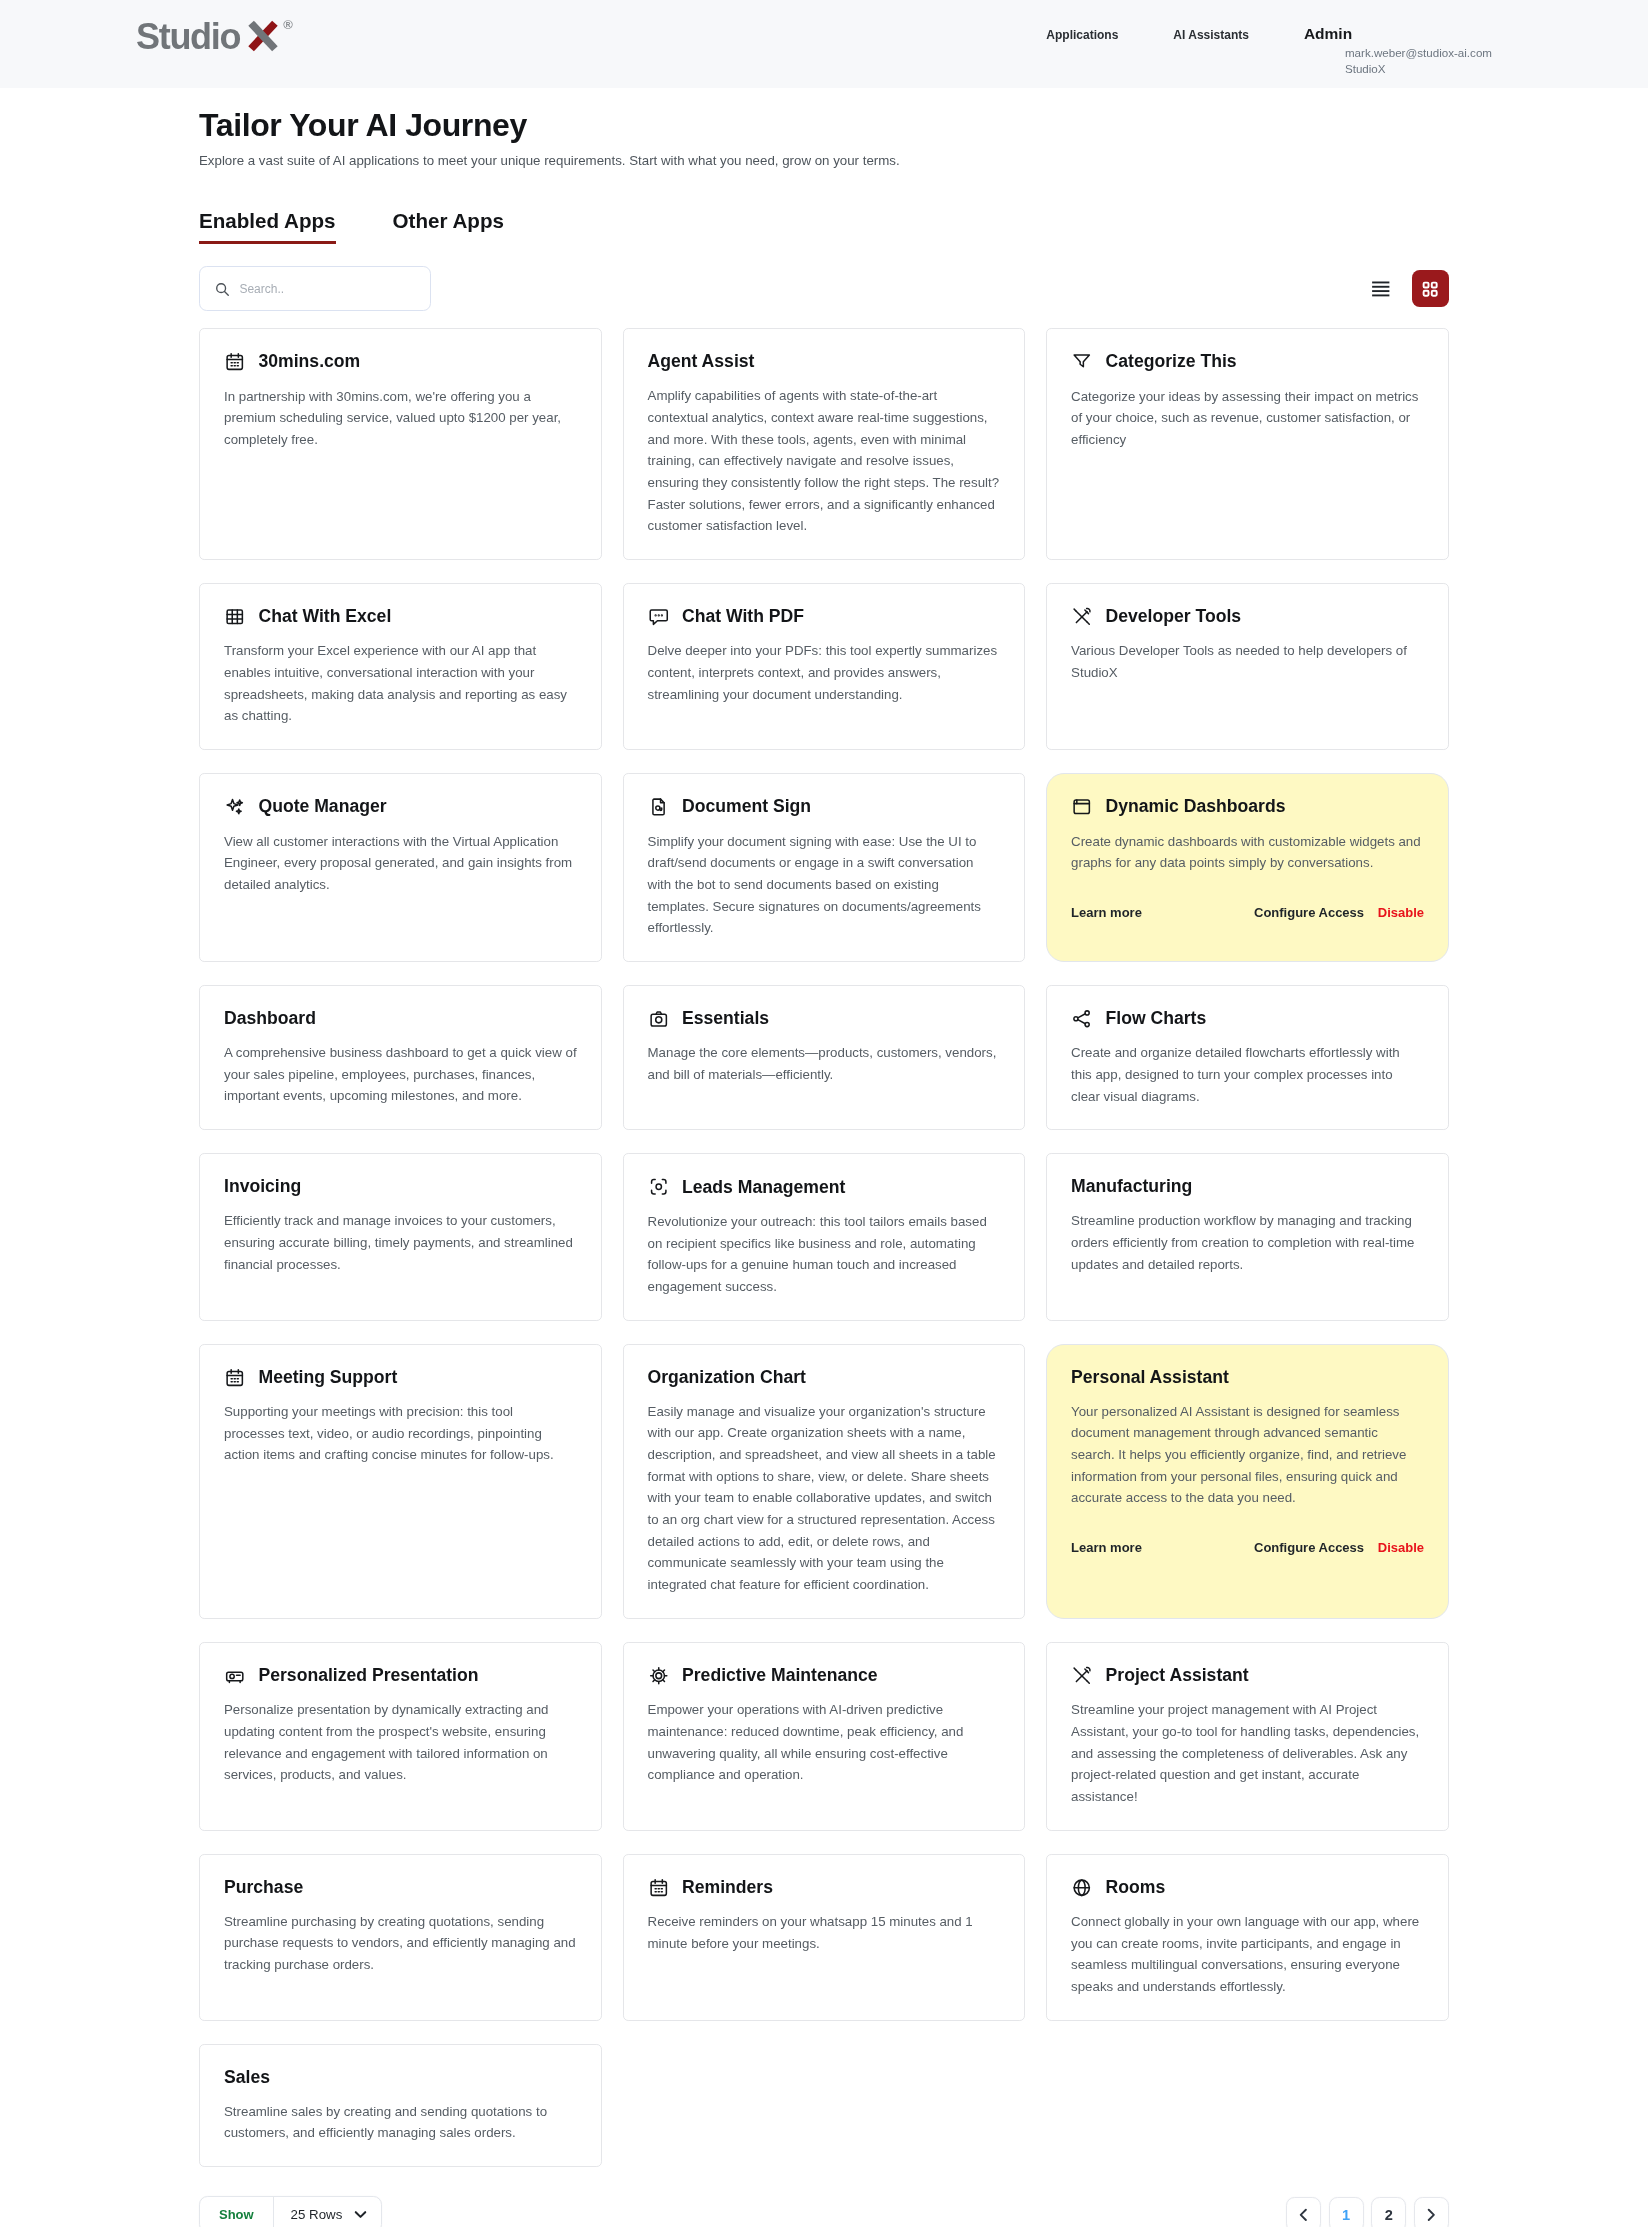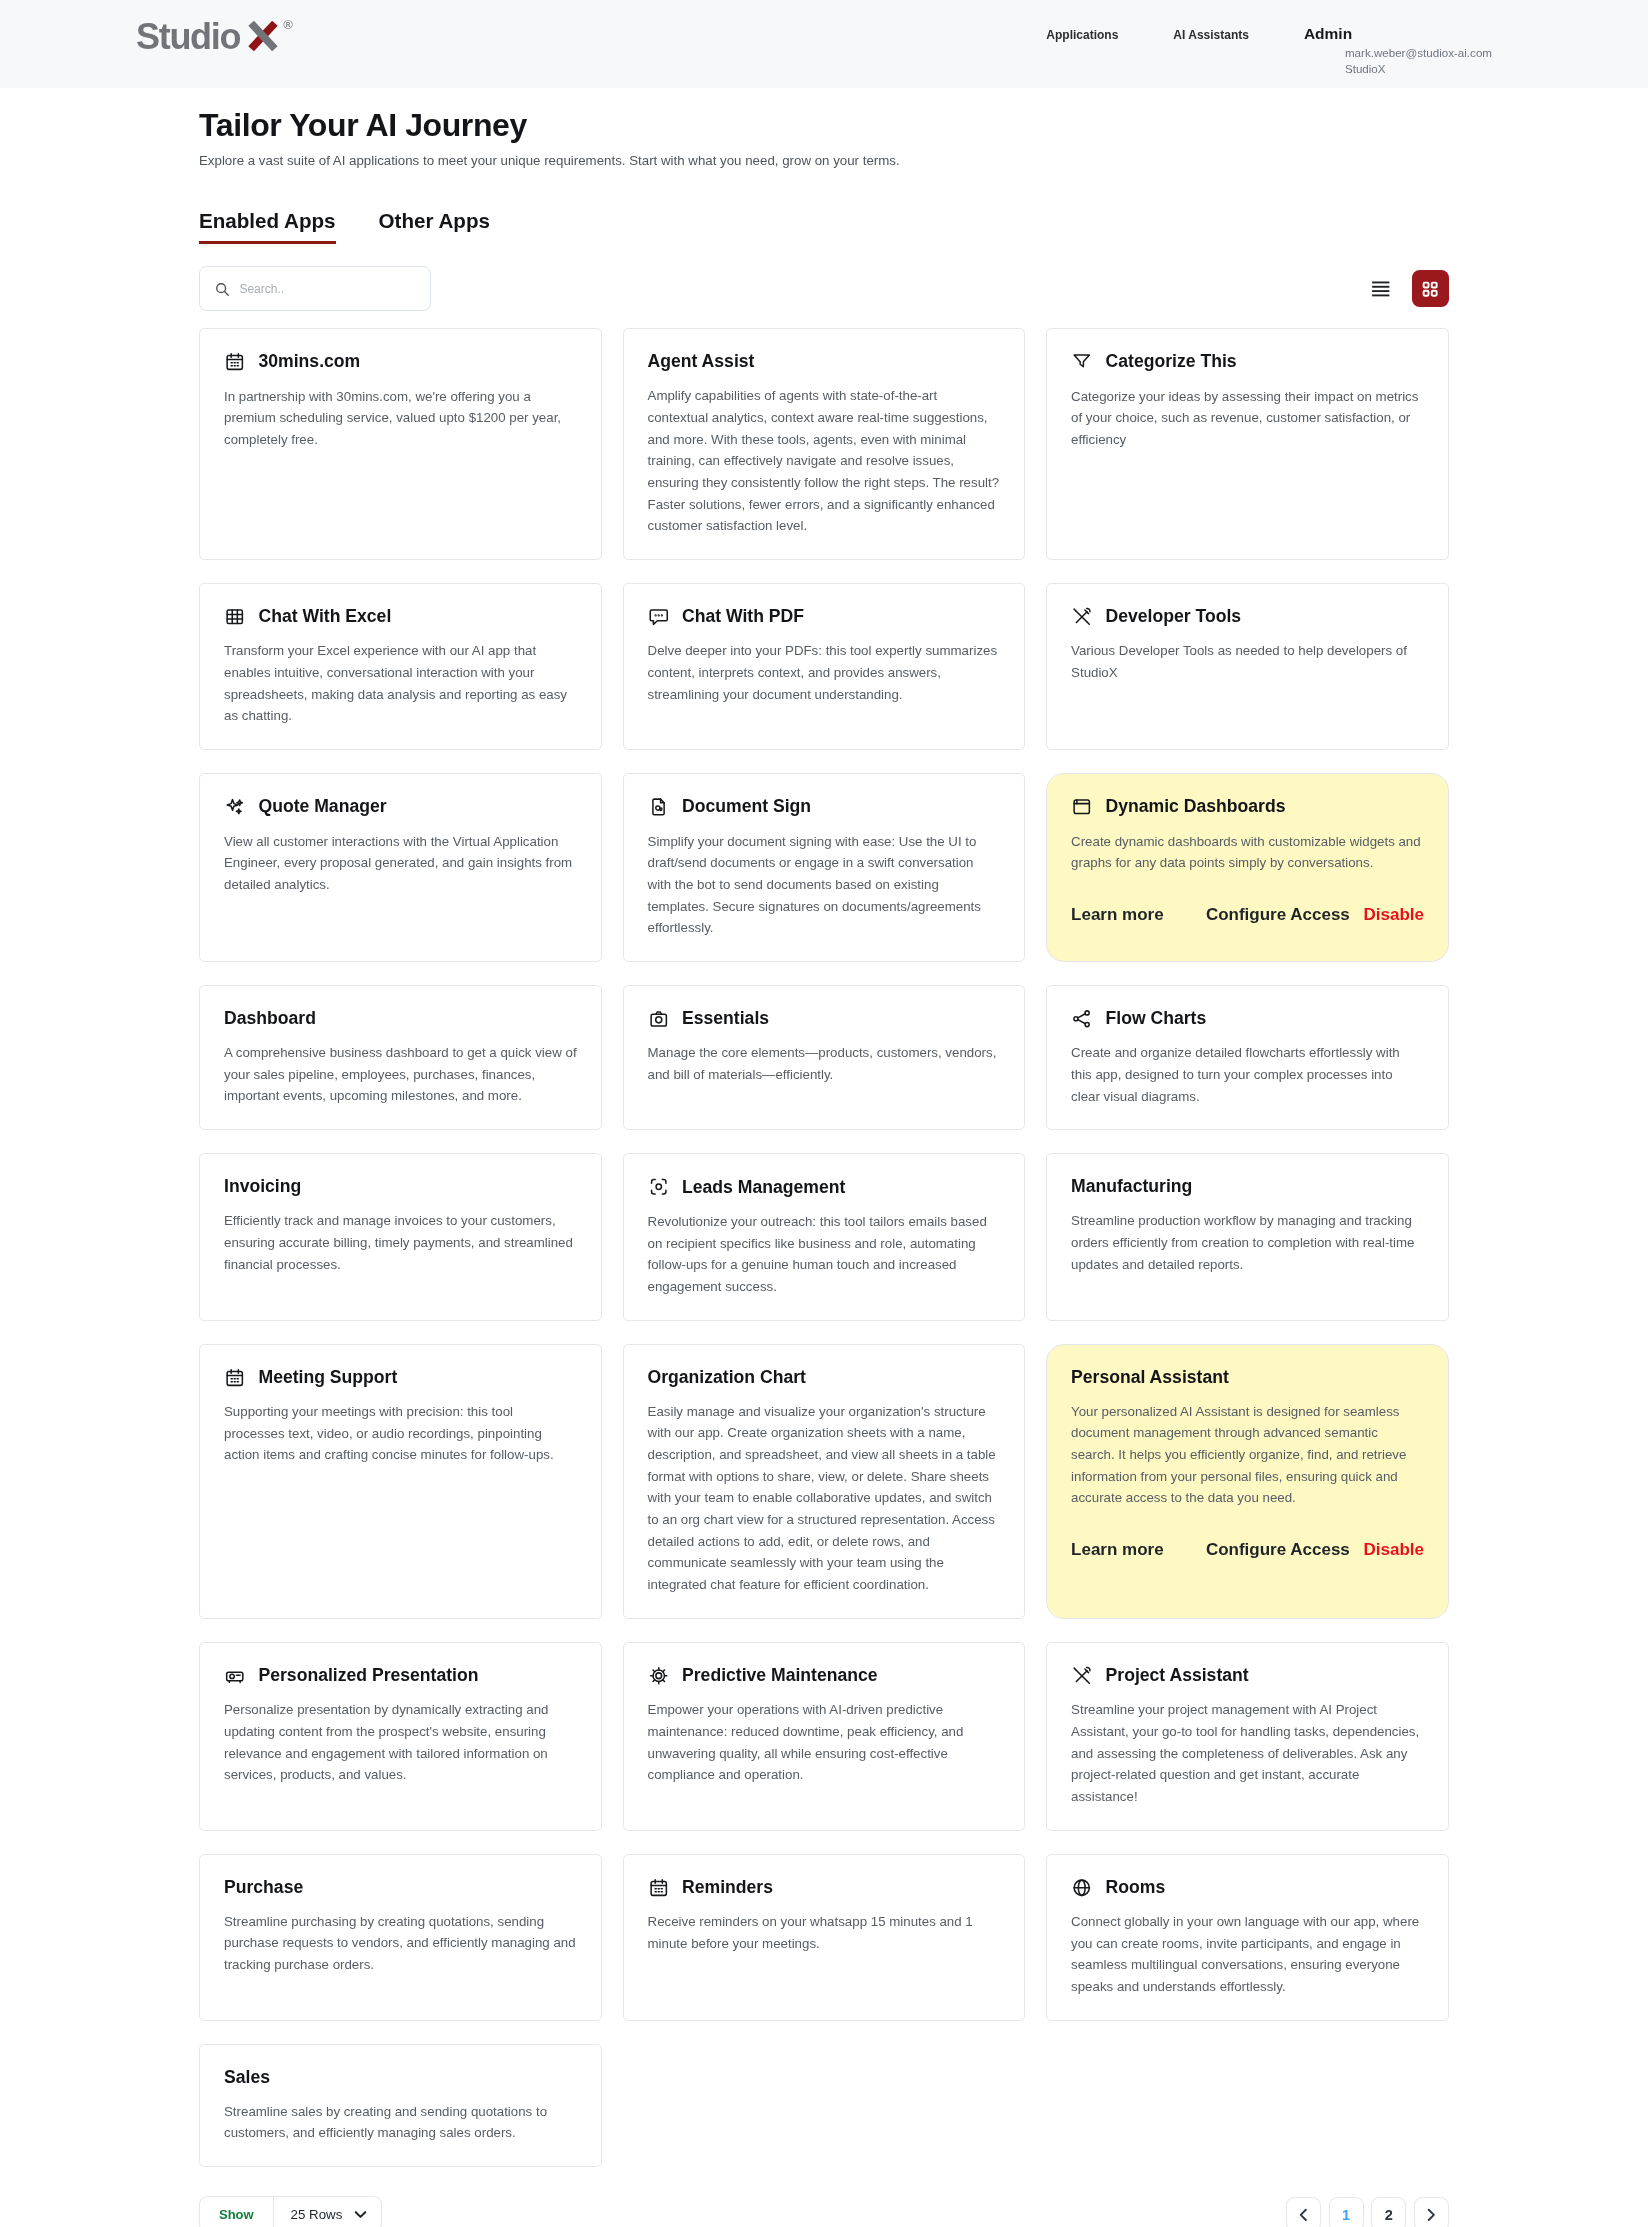--- a/index.html
+++ b/index.html
@@ -34,21 +34,21 @@
   .nav-link { font-size:12px; font-weight:700; color:#2a2e33; cursor:pointer; padding-top:3.4px; }
   .admin-block { line-height:1.35; }
   .admin-name { font-size:15.5px; font-weight:700; color:#17191c; }
   .admin-sub { font-size:11.6px; color:#6d7680;margin-left:41px; }
 
   
   .container { width:1250px; margin:0 auto; padding-bottom:52px; }
   .page-title { font-size:32px; font-weight:800; color:#131518; margin-top:19px; letter-spacing:-0.4px; }
   .page-subtitle { font-size:13.3px; color:#4e555c; margin-top:8.6px; }
 
-  .tabs { display:flex; gap:43px; margin-top:41px; }
+  .tabs { display:flex; gap:57px; margin-top:41px; }
   .tab { font-size:20.6px; font-weight:800; color:#131518; cursor:pointer; padding-bottom:8.6px; border-bottom:3.4px solid transparent; }
   .tab.active { border-bottom-color:#8a1a16; }
 
   .toolbar { display:flex; justify-content:space-between; align-items:center; margin-top:22px; }
   .search-box {
     width:232px; height:45px; background:#fff;
     border:0.9px solid #dbe2f1; border-radius:7.7px;
     display:flex; align-items:center; gap:9.4px; padding:0 13.7px;
   }
   .search-box svg { flex:0 0 auto; }
@@ -68,21 +68,21 @@
     padding:22px 24px; cursor:pointer;
   }
   .card.highlighted { background:#fef9c3; border-color:#e2e6ec;border-radius:18px; }
   .card-head { display:flex; align-items:center; gap:13px; margin-bottom:13px; }
   .card-icon { display:flex; color:#16181b; }
   .card-icon svg { width:21.5px; height:21.5px; }
   .card-title { font-size:17.6px; font-weight:800; color:#131518; }
   .card-desc { font-size:13.3px; line-height:1.63; color:var(--desc);margin-top:8px; }
   .card-actions { display:flex; justify-content:space-between; align-items:center; margin-top:31px; }
   .action-right { display:flex; align-items:center; gap:13.7px; }
-  .action-link { font-size:17px; font-weight:700; color:#1f2429; cursor:pointer; }
+  .action-link { font-size:13px; font-weight:700; color:#1f2429; cursor:pointer; }
   .action-link.disable { color:var(--disable); }
 
   
   .grid-footer { display:flex; justify-content:space-between; align-items:center; margin-top:29px; }
   .rows-select {
     display:inline-flex; align-items:center; height:37px;
     border:0.9px solid #e4e7ec; border-radius:8.6px; background:#fff; cursor:pointer;
     box-shadow:0 0.9px 1.7px rgba(20,30,50,.04);
   }
   .rows-show { font-size:13px; color:#15803d; padding:0 19px;font-weight:bold; }

